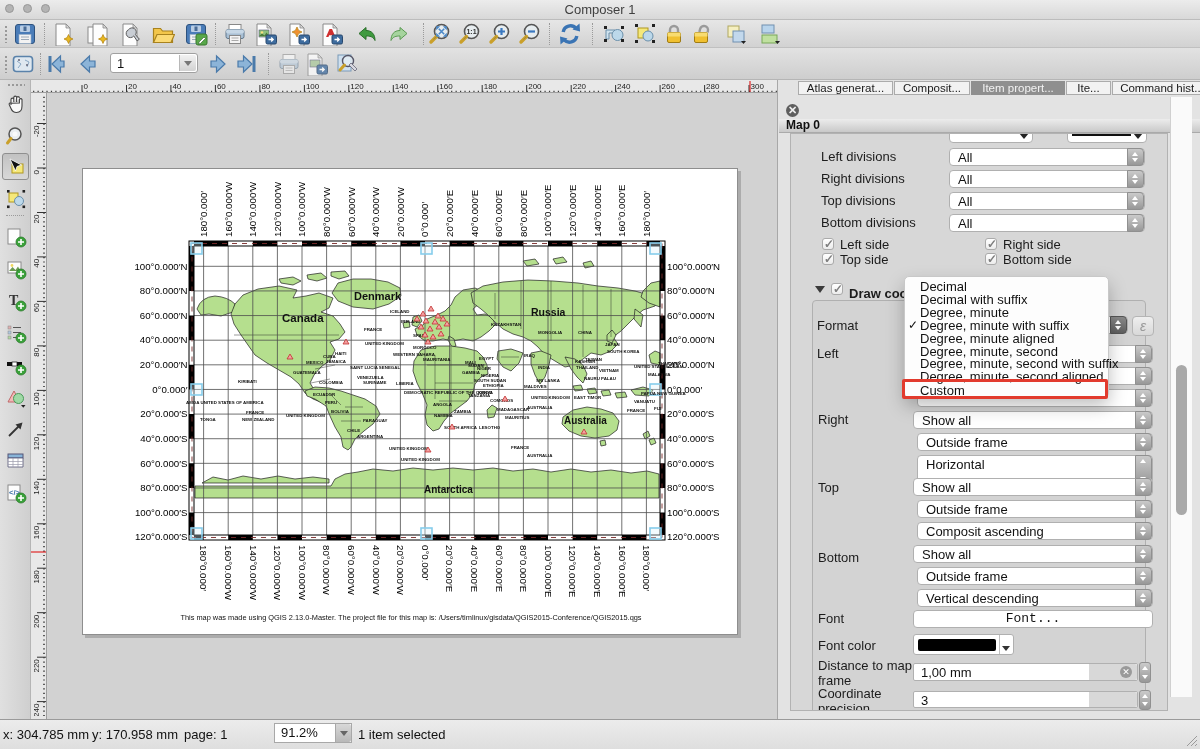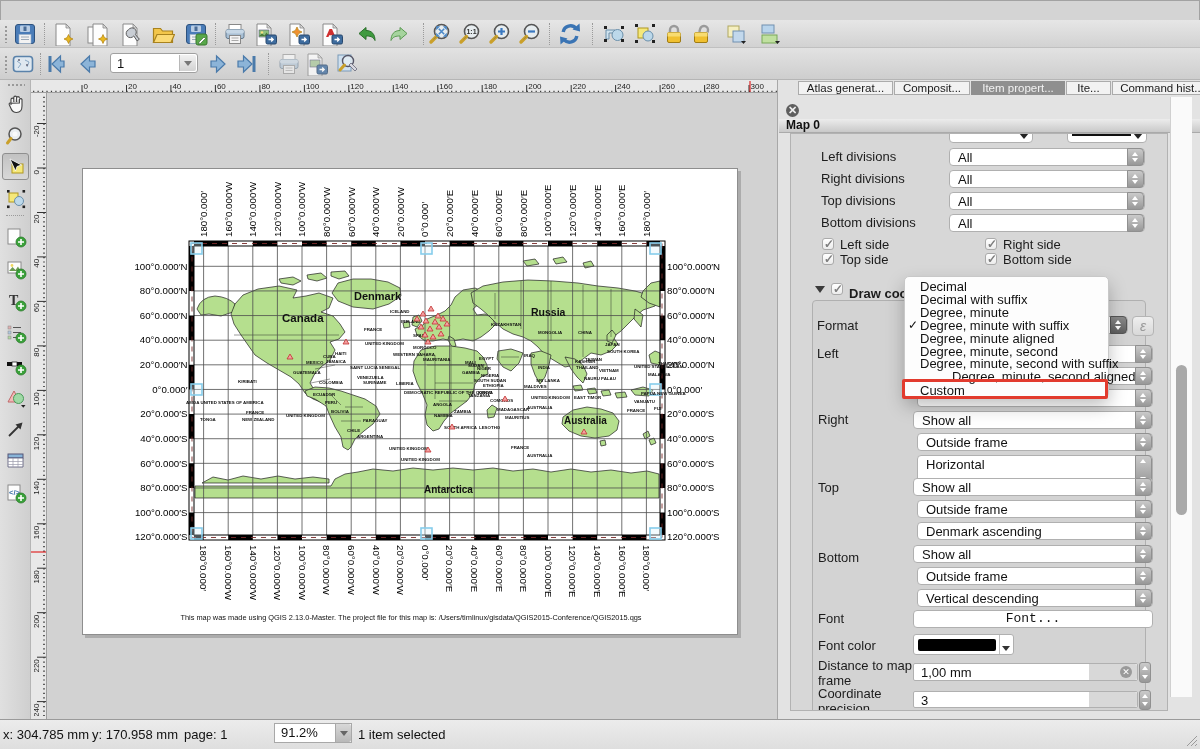--- a/index.html
+++ b/index.html
@@ -73,20 +73,26 @@
 #redbox { position:absolute; left:902px; top:379px; width:206px; height:20px;
   border:3px solid #e23b2e; border-radius:2px; z-index:60; }
 
 
 #statusbar { left:0; top:719px; width:1200px; height:30px;
   background:linear-gradient(#ececec,#dedede); border-top:1px solid #9a9a9a; font-size:13px; color:#111; }
 </style>
 </head>
 <body>
 <div id="win">
+  <div class="abs" id="titlebar">
+    <div class="light" style="left:5px;"></div>
+    <div class="light" style="left:23px;"></div>
+    <div class="light" style="left:41px;"></div>
+    <div id="title-text">Composer 1</div>
+  </div>
   <div class="abs" id="toolbar1">
       <div class="ticon" style="left:13px;top:2px;"><svg width="24" height="24">
           <rect x="2.5" y="2.5" width="19" height="19" rx="2.5" fill="#4a7cb8" stroke="#2d527e"></rect>
           <rect x="7" y="3.5" width="10" height="6.5" rx="1" fill="#b9cde4"></rect>
           <rect x="10.5" y="4.5" width="3" height="4.5" fill="#4a6c96"></rect>
           <rect x="6" y="12.5" width="12" height="9" fill="#f2f2f2" stroke="#9fb3c9" stroke-width="0.6"></rect>
           <path d="M8 15h8 M8 17.5h8" stroke="#9aa8b8" stroke-width="1"></path>
         </svg></div>
       <div class="ticon" style="left:52px;top:2px;"><svg width="24" height="24">
           <path d="M4 2 h10 l4 4 v18 h-14 Z" fill="#fdfdfd" stroke="#8a8a8a" stroke-width="1"></path>
@@ -761,21 +767,21 @@
       <div class="plabel" style="left:27px;top:346px;">Top</div>
       <div class="combo" style="left:122px;top:344px;width:240px;height:18px;">
           <span class="ctext">Show all</span>
           <div class="stepper"></div>
         </div>
       <div class="combo" style="left:126px;top:366px;width:236px;height:18px;">
           <span class="ctext">Outside frame</span>
           <div class="stepper"></div>
         </div>
       <div class="combo" style="left:126px;top:388px;width:236px;height:18px;">
-          <span class="ctext">Denmark ascending</span>
+          <span class="ctext">Composit ascending</span>
           <div class="stepper"></div>
         </div>
       <div class="plabel" style="left:27px;top:416px;">Bottom</div>
       <div class="combo" style="left:122px;top:411px;width:240px;height:18px;">
           <span class="ctext">Show all</span>
           <div class="stepper"></div>
         </div>
       <div class="combo" style="left:126px;top:433px;width:236px;height:18px;">
           <span class="ctext">Outside frame</span>
           <div class="stepper"></div>
@@ -826,17 +832,17 @@
     </div>
   <div id="menu">
     <div class="mi" style="top:2px;">Decimal</div>
     <div class="mi" style="top:15px;">Decimal with suffix</div>
     <div class="mi" style="top:28px;">Degree, minute</div>
     <div class="mi" style="top:41px;">Degree, minute with suffix</div>
     <div style="position:absolute;left:3px;top:41px;font-size:12px;">✓</div>
     <div class="mi" style="top:54px;">Degree, minute aligned</div>
     <div class="mi" style="top:67px;">Degree, minute, second</div>
     <div class="mi" style="top:79px;">Degree, minute, second with suffix</div>
-    <div class="mi" style="top:92px;margin-left:32px;">Degree, minute, second aligned</div>
+    <div class="mi" style="top:92px;">Degree, minute, second aligned</div>
     <div class="mi" style="top:106px;">Custom</div>
   </div>
   <div id="redbox"></div>
 </div>
 
 </body></html>

